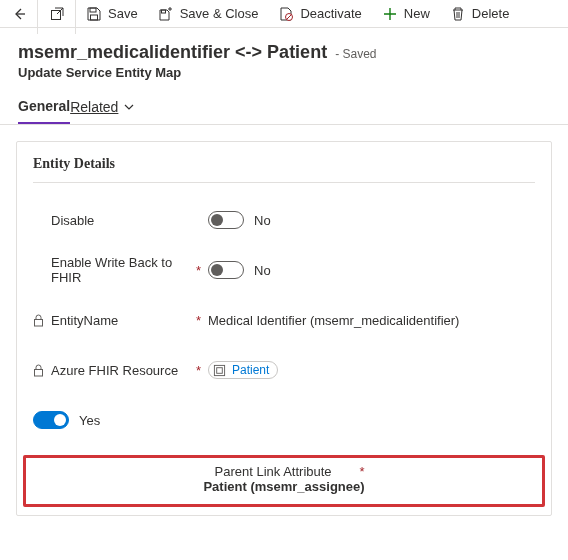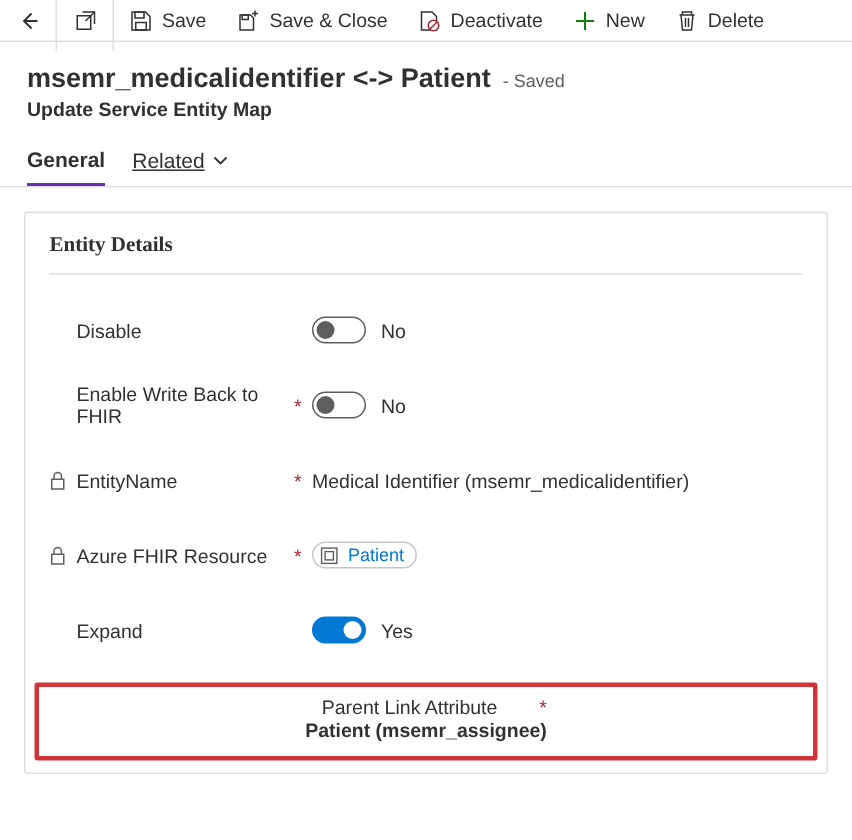--- a/index.html
+++ b/index.html
@@ -8,21 +8,21 @@
   .tb-icon-btn { width: 38px; height: 40px; display: flex; align-items: center; justify-content: center; border-right: 1px solid #e1dfdd; cursor: pointer; }
   .tb-icon-btn:last-of-type { border-right: none; }
   .tb-btn { display: flex; align-items: center; gap: 6px; padding: 0 10px; height: 40px; cursor: pointer; }
   .tb-btn .icon, .tb-icon-btn .icon { width: 16px; height: 16px; display: flex; align-items: center; justify-content: center; }
   .tb-btn span.label { font-size: 13px; }
   .header { padding: 14px 18px 0 18px; }
   .title-row { display: flex; align-items: baseline; gap: 8px; }
   .title { font-size: 18px; font-weight: 600; }
   .saved { font-size: 12px; color: #605e5c; }
   .subtitle { font-size: 13px; font-weight: 600; margin-top: 2px; }
-  .tabs { display: flex; gap: 18px; padding: 18px 18px 0 18px; border-bottom: 1px solid #e1dfdd; }
+  .tabs { display: flex; padding: 18px 18px 0 18px; border-bottom: 1px solid #e1dfdd; }
   .tab { padding-bottom: 8px; font-size: 14px; font-weight: 600; cursor: pointer; display: flex; align-items: center; gap: 6px; }
   .tab.active { border-bottom: 2px solid #6b2fb3; }
   .tab.inactive { font-weight: 400; text-decoration: underline; }
   .body { padding: 16px; }
   .card { border: 1px solid #e1dfdd; border-radius: 2px; padding: 14px 16px 18px 16px; }
   .card-title { font-weight: 600; font-size: 14px; padding-bottom: 10px; border-bottom: 1px solid #e1dfdd; margin-bottom: 22px; font-family: Liberation Serif, serif; }
   .row { display: flex; align-items: center; min-height: 30px; margin-bottom: 20px; }
   .row:last-child { margin-bottom: 0; flex-direction: column; }
   .label-col { width: 175px; display: flex; align-items: center; gap: 6px; font-size: 13px; color: #323130; }
   .label-col .lock { width: 12px; flex-shrink: 0; display: flex; align-items: center; }
@@ -199,25 +199,20 @@
                 <rect x="1.5" y="1.5" width="11" height="11" stroke="#605e5c" fill="none"></rect>
                 <rect x="4" y="4" width="6" height="6" stroke="#605e5c" fill="none"></rect>
               </svg>
           </span>
           <span>Patient</span>
         </span>
       </div>
     </div>
 
     <div class="row">
-      <div class="label-col">
-        <span class="lock"></span>
-        <span class="txt">Expand</span>
-        <span class="req"></span>
-      </div>
       <div class="val-col">
         <div class="toggle on">
             <div class="knob"></div>
           </div>
         <span class="val-text">Yes</span>
       </div>
     </div>
 
     <div class="highlight-box">
       <div class="row">

